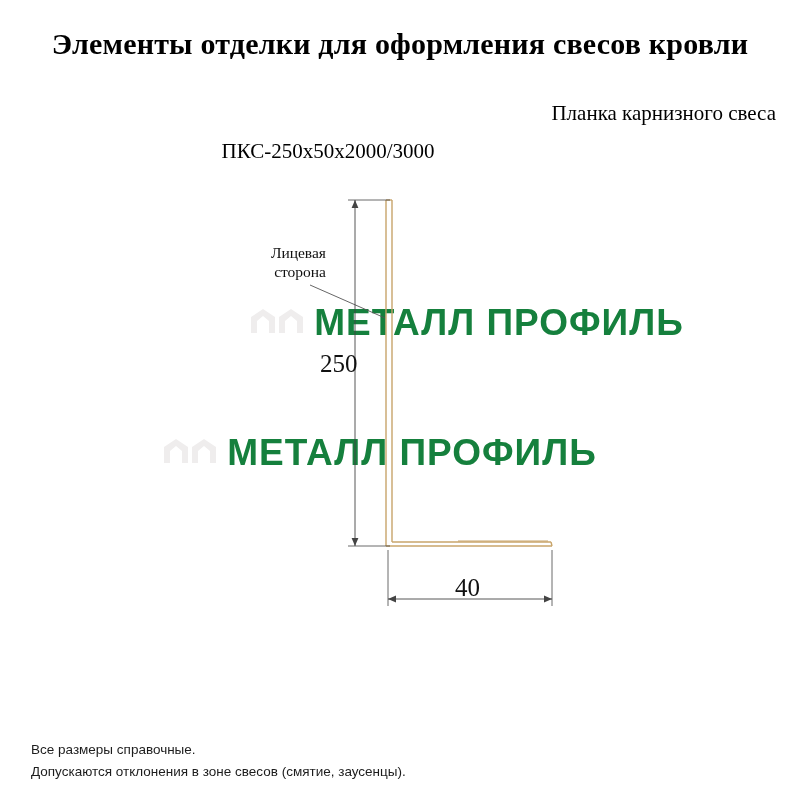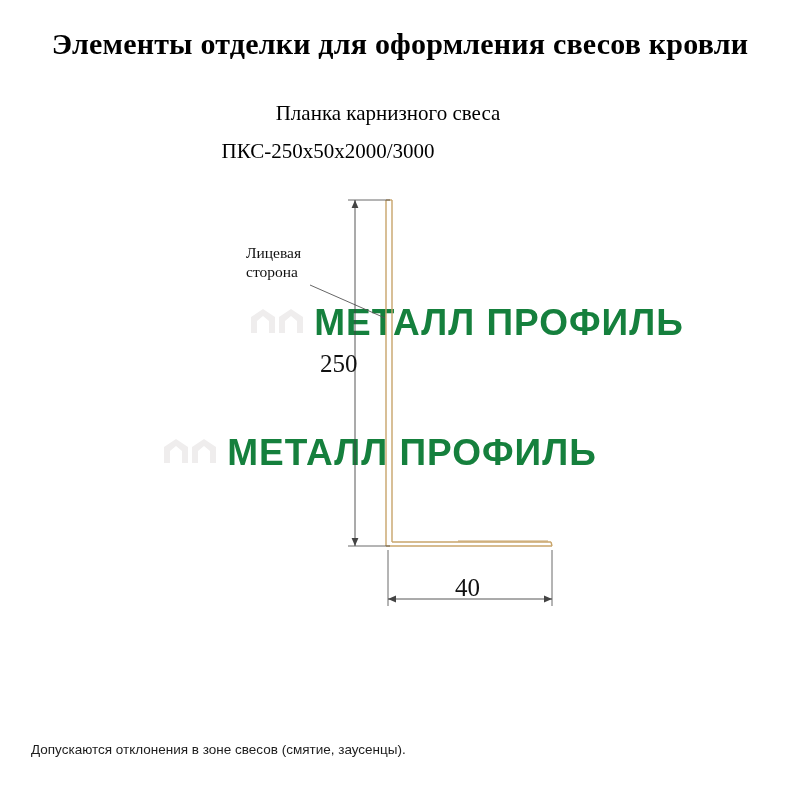--- a/index.html
+++ b/index.html
@@ -32,21 +32,21 @@
     font-weight: bold;
     letter-spacing: 0.2px;
     color: #000000;
     white-space: nowrap;
   }
   .sub-title {
     position: absolute;
     top: 101px;
     left: 0;
     width: 776px;
-    text-align: center;
+    text-align: right;
     font-family: "Liberation Serif", serif;
     font-size: 21px;
     color: #000000;
     white-space: nowrap;
   }
   .sub-code {
     position: absolute;
     top: 139px;
     left: 0;
     width: 656px;
@@ -82,21 +82,21 @@
   .drawing {
     position: absolute;
     top: 0; left: 0;
     width: 800px; height: 800px;
   }
   .face-label {
     position: absolute;
     top: 243px;
     left: 246px;
     width: 80px;
-    text-align: left;
+    text-align: right;
     line-height: 19px;
     font-family: "Liberation Serif", serif;
     font-size: 15.5px;
     color: #111;
   }
   .dim-250 {
     position: absolute;
     top: 350px;
     left: 320px;
     font-family: Liberation Serif, serif;
@@ -192,16 +192,17 @@
   </svg>
 
   <div class="face-label">
     <div>Лицевая</div>
     <div>сторона</div>
   </div>
   <div class="dim-250">250</div>
   <div class="dim-50">40</div>
 
   <div class="notes">
+    <div>Все размеры справочные.</div>
     <div>Допускаются отклонения в зоне свесов (смятие, заусенцы).</div>
   </div>
 
 </div>
 
 </body></html>

